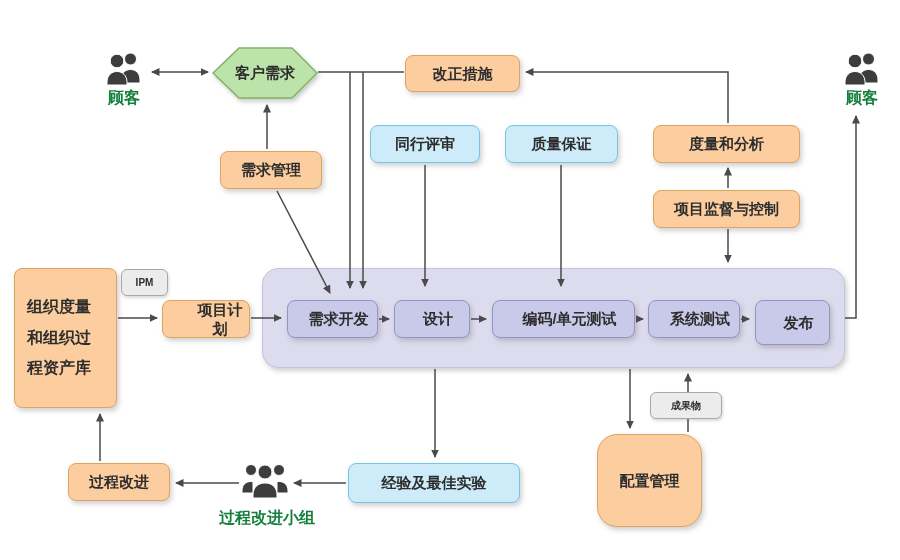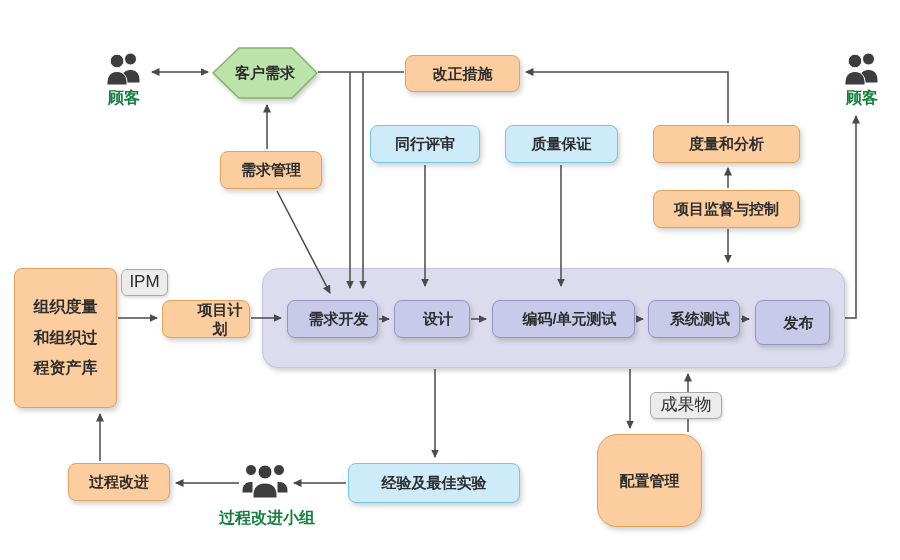--- a/index.html
+++ b/index.html
@@ -9,22 +9,22 @@
   }
   .box{
     position:absolute;box-sizing:border-box;display:flex;align-items:center;justify-content:center;
     border-radius:8px;font-size:15px;font-weight:600;color:#2d2d2d;text-align:center;
     box-shadow:2px 3px 5px rgba(90,90,90,.28);z-index:2;line-height:1.3;
   }
   .orange{background:#fbcd9f;border:1px solid #e0a260;}
   .cyan{background:#cdebf8;border:1px solid #74c6e6;}
   .stage{background:#c9c9e9;border:1px solid #9595c5;z-index:3;padding-left:12px;}
   .pipeline{background:#dcdcee;border:1px solid #c4c4df;border-radius:16px;z-index:1;}
-  .graylab{background:#ececec;border:1px solid #a8a8a8;border-radius:6px;font-size:17px;
-    font-weight:400;z-index:6;box-shadow:1px 2px 3px rgba(90,90,90,.22);}
+  .graylab{background:#ececec;border:1px solid #a8a8a8;border-radius:6px;font-size:10px;
+    font-weight:700;z-index:6;box-shadow:1px 2px 3px rgba(90,90,90,.22);}
   .actor-label{position:absolute;font-size:16px;font-weight:700;color:#15803d;text-align:center;z-index:2;}
   .icon-wrap{position:absolute;z-index:2;}
   .hex-wrap{position:absolute;z-index:2;}
   .hex-wrap svg{filter:drop-shadow(2px 3px 2px rgba(90,90,90,.3));}
   .hex-label{position:absolute;left:0;top:0;width:100%;height:100%;display:flex;
     align-items:center;justify-content:center;font-size:15px;font-weight:600;}
   .wires{position:absolute;left:0;top:0;z-index:5;pointer-events:none;}
   .multiline{padding:10px 12px;text-align:left;justify-content:flex-start;align-items:center;
     font-size:16px;line-height:1.9;}
 </style>
@@ -61,41 +61,41 @@
   </div>
 
   <div class="box cyan" style="left:370px;top:125px;width:110px;height:38px;">
     <span>同行评审</span>
   </div>
 
   <div class="box cyan" style="left:505px;top:125px;width:113px;height:38px;">
     <span>质量保证</span>
   </div>
 
-  <div class="box orange" style="left:653px;top:125px;width:147px;height:38px;border-radius:7px;">
+  <div class="box orange" style="left:653px;top:125px;width:147px;height:38px;">
     <span>度量和分析</span>
   </div>
 
   <div class="box orange" style="left:653px;top:190px;width:147px;height:38px;">
     <span>项目监督与控制</span>
   </div>
 
   <div class="icon-wrap" style="left:842px;top:50px;">
     <svg viewBox="0 0 40 36" width="40" height="36">
       <g fill="#3d3d3d" stroke="#ffffff" stroke-width="1">
         <circle cx="26.5" cy="9" r="6"></circle>
         <path d="M17 33 v-3 c0-6.5 4-10.5 9.5-10.5 s9.5 4 9.5 10.5 V33 Z"></path>
         <circle cx="13" cy="11" r="6.8"></circle>
         <path d="M3 35 v-2.5 c0-7 4.3-11 10-11 s10 4 10 11 V35 Z"></path>
       </g>
     </svg>
   </div>
   <div class="actor-label" style="left:836px;top:88px;width:52px;">顾客</div>
 
-  <div class="box orange multiline" style="left:14px;top:268px;width:103px;height:140px;text-align:center;">
+  <div class="box orange multiline" style="left:14px;top:268px;width:103px;height:140px;">
     <span>组织度量和组织过程资产库</span>
   </div>
 
   <div class="box graylab" style="left:121px;top:269px;width:47px;height:27px;">
     <span>IPM</span>
   </div>
 
   <div class="box orange" style="left:162px;top:300px;width:88px;height:38px;padding-left:28px;">
     <span>项目计划</span>
   </div>

